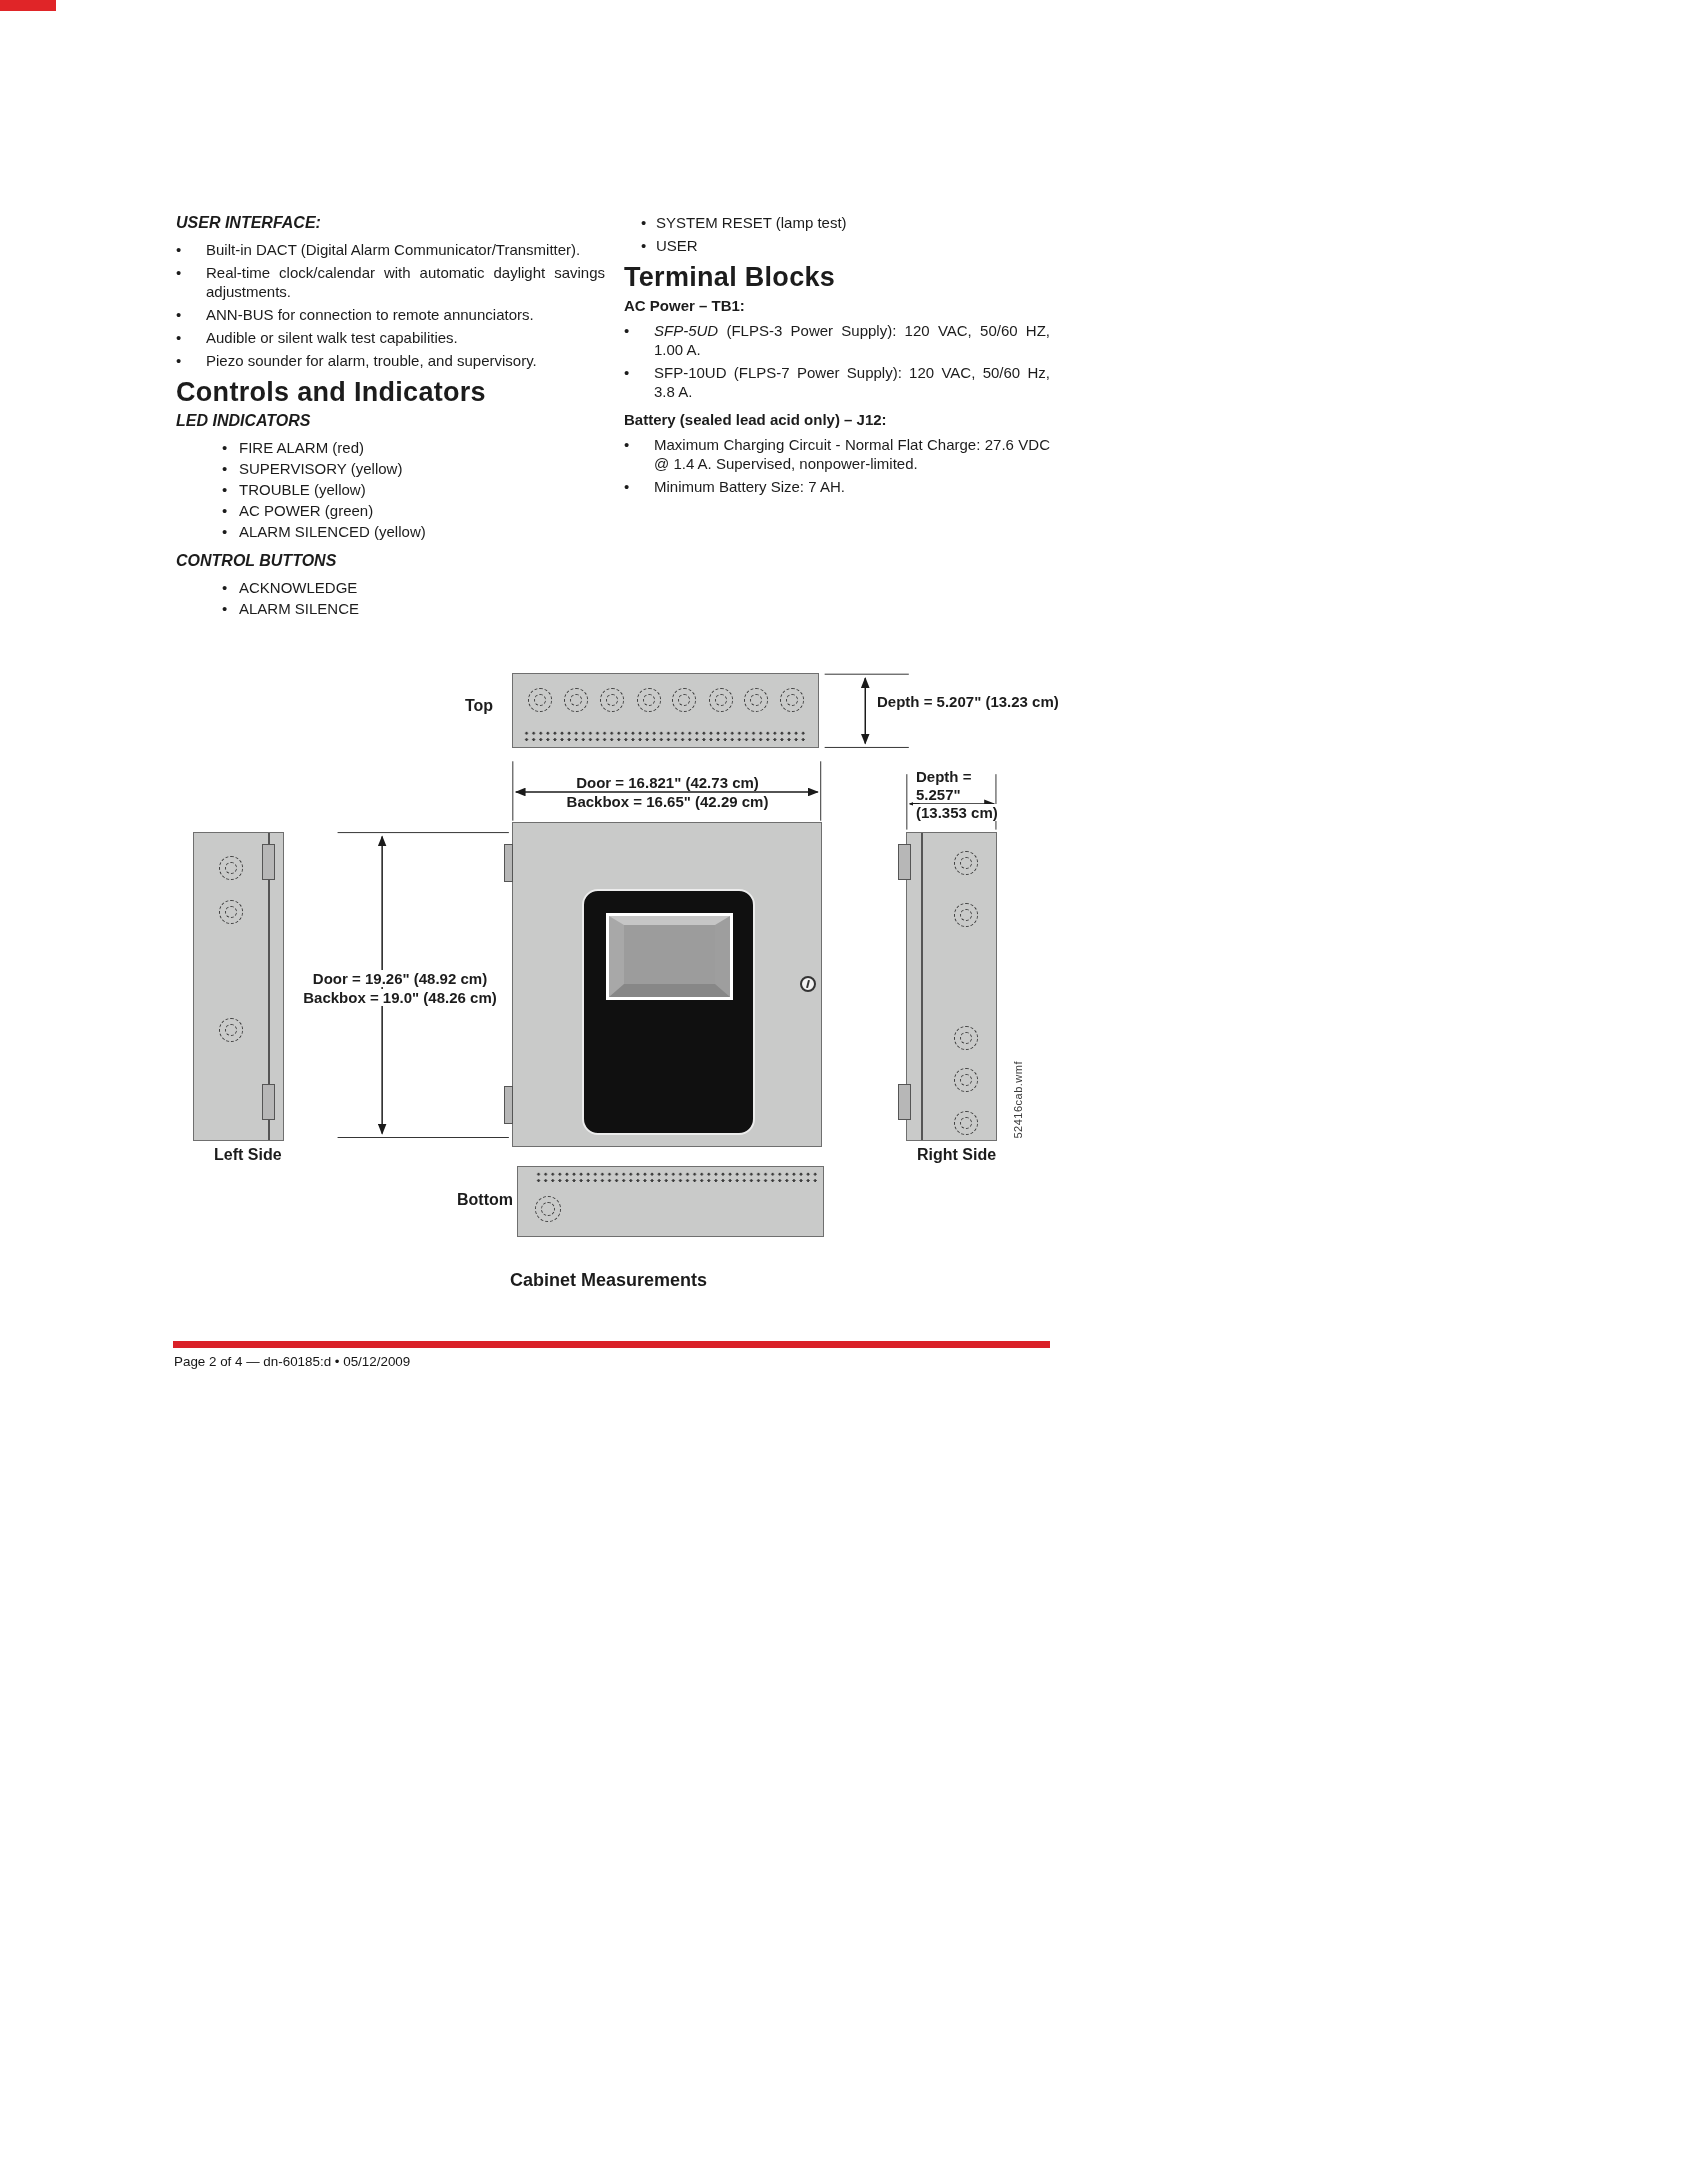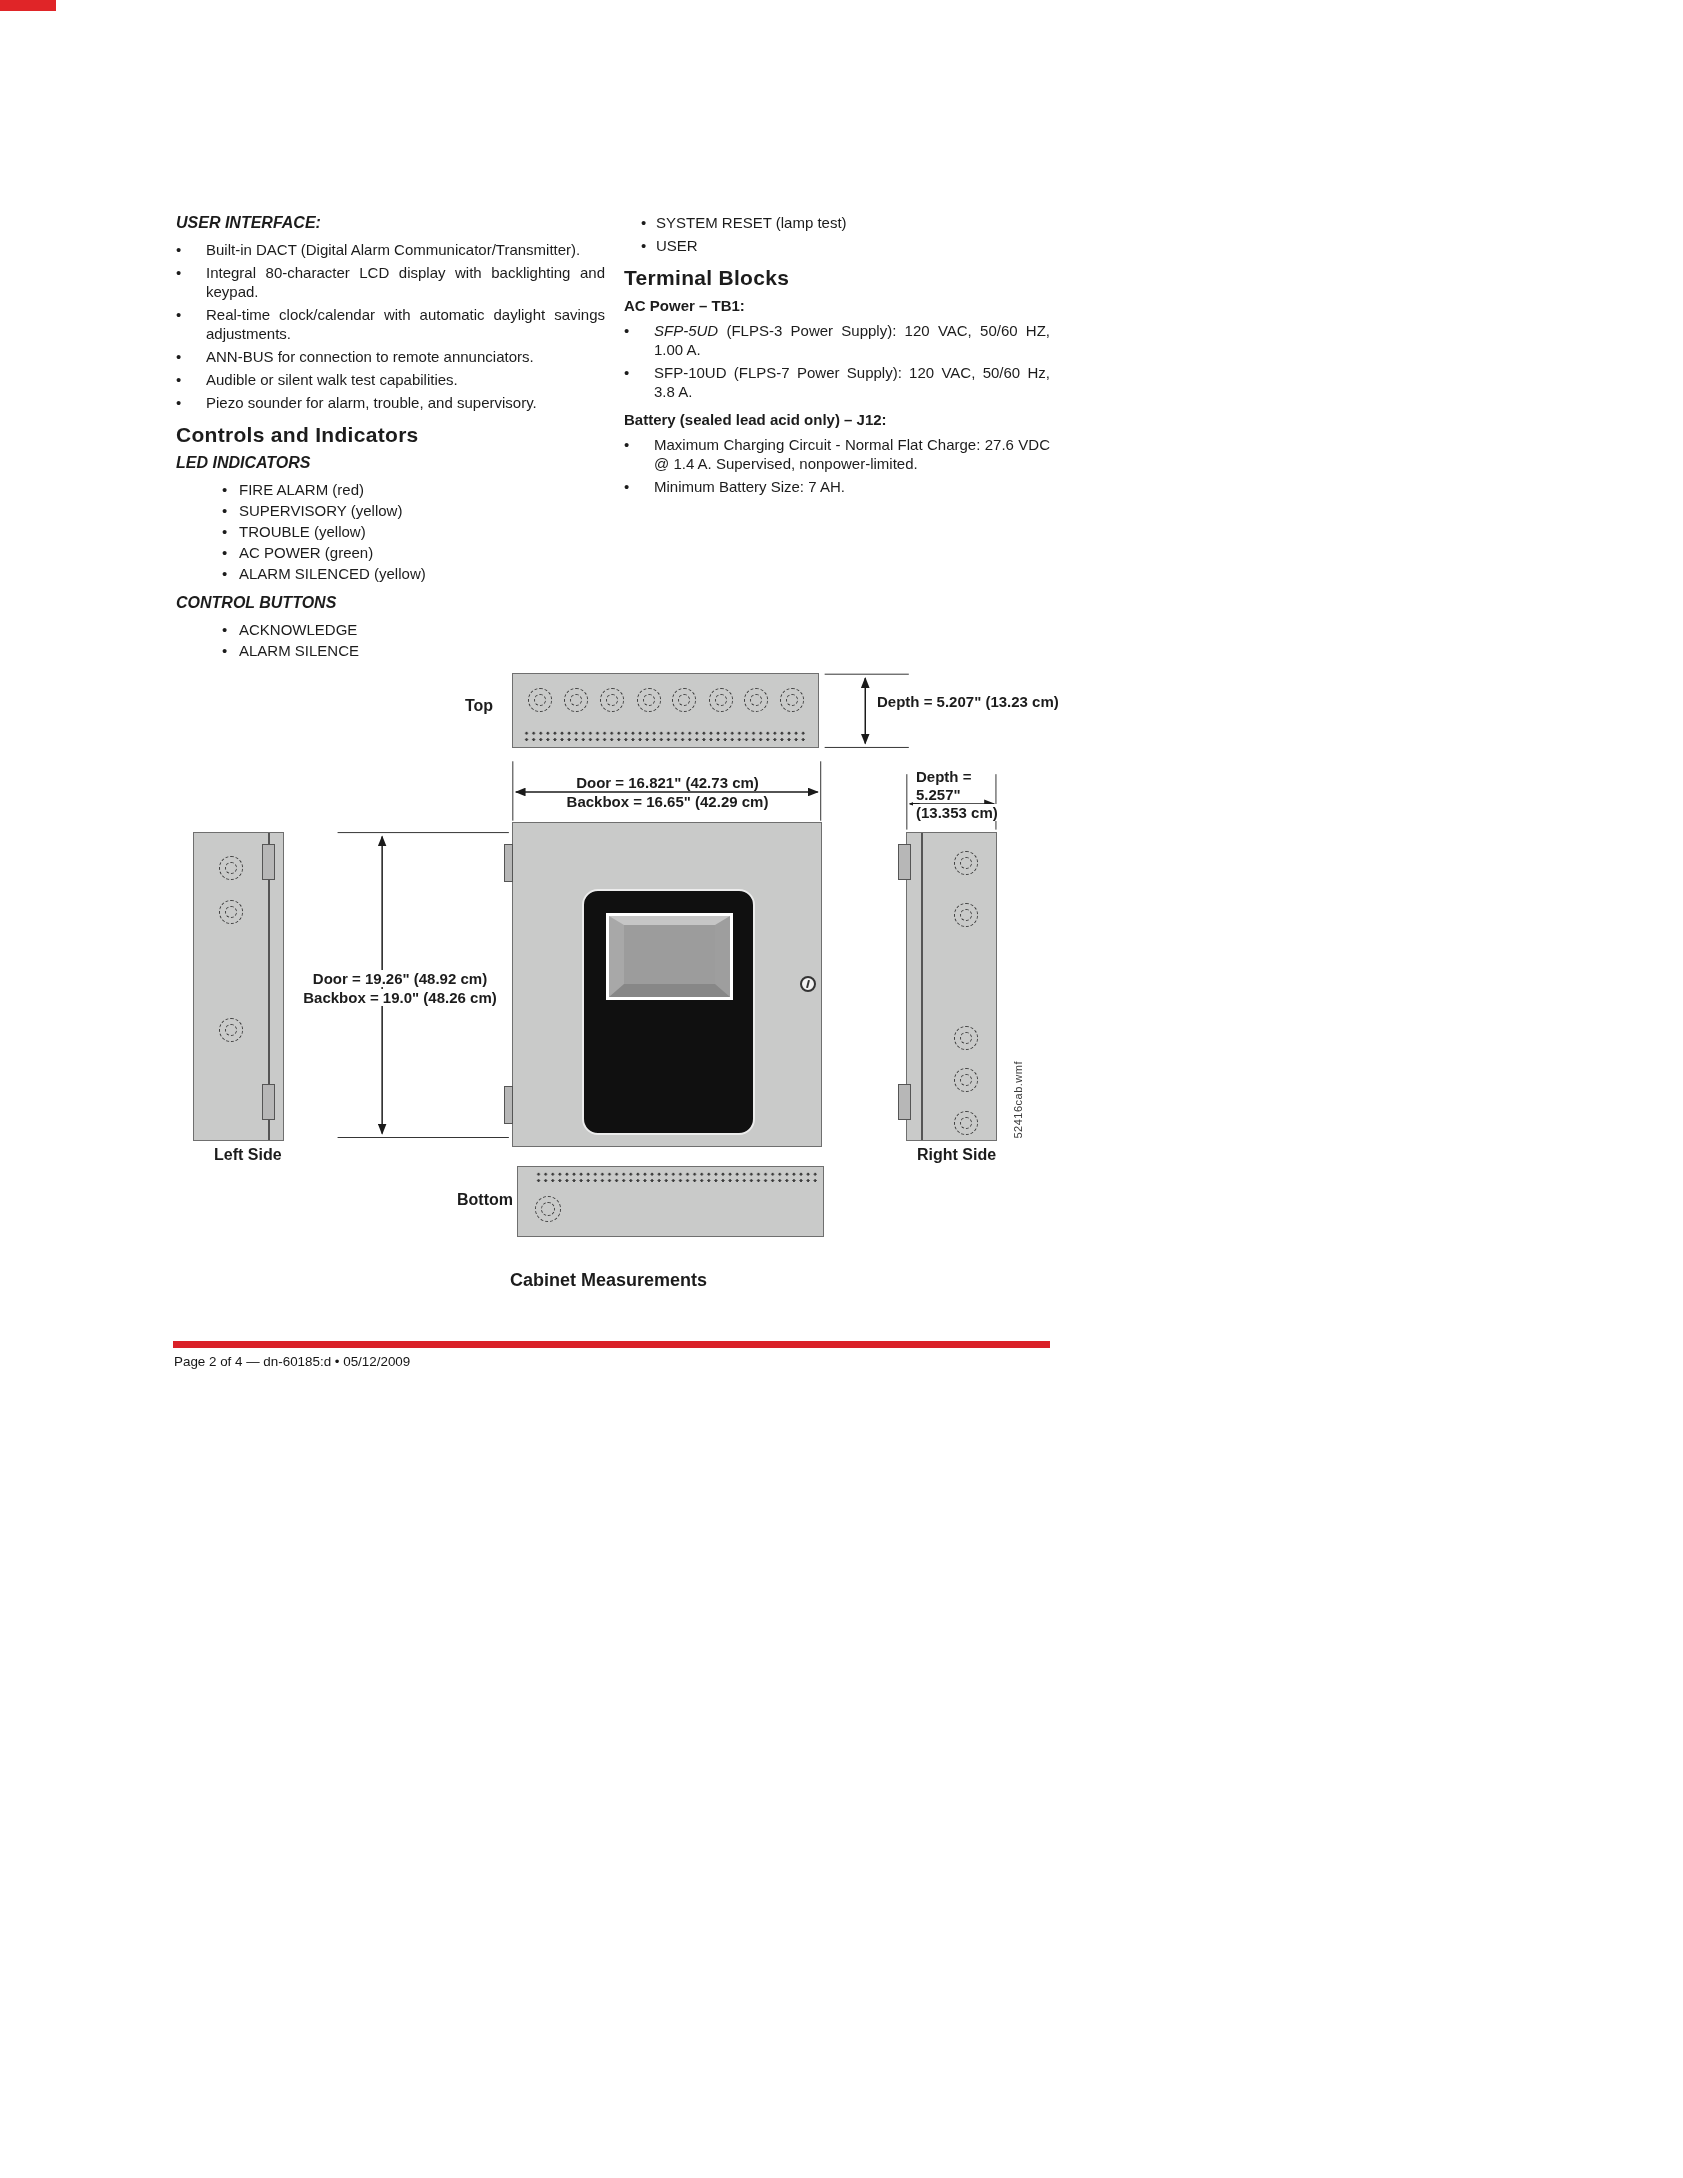--- a/index.html
+++ b/index.html
@@ -3,21 +3,21 @@
 <meta charset="utf-8">
 <style>
   html,body{margin:0;padding:0;background:#fff;}
   .page{position:relative;width:1407px;height:2178px;background:#ffffff;overflow:hidden;
         font-family:"Liberation Sans", sans-serif;color:#1c1c1c;}
   
   .col{position:absolute;font-size:15px;line-height:19px;}
   .col-left{left:176px;top:213px;width:429px;}
   .col-right{left:624px;top:213px;width:426px;}
   .h-ital{font-size:16px;font-weight:bold;font-style:italic;margin:0 0 8px 0;}
-  .h-big{font-size:21px;font-weight:bold;letter-spacing:0.3px;margin:13px 0 9px 0;}
+  .h-big{font-size:27px;font-weight:bold;letter-spacing:0.3px;margin:13px 0 9px 0;}
   .h-sub{font-size:15px;font-weight:bold;margin:9px 0 6px 0;}
   .bullet{display:flex;margin:0 0 4px 0;}
   .bullet::before{content:"•";flex:0 0 30px;}
   .indent-sm{margin-left:17px;} .indent-sm::before{flex-basis:15px;}
   .indent-led{margin-left:46px;margin-bottom:2px;} .indent-led::before{flex-basis:17px;}
   .bt{flex:1;}
   .jt{text-align:justify;}
   .note{margin:2px 0 8px 0;text-align:justify;}
   
   .gray-view{position:absolute;background:#c9cac9;border:1px solid #6f6f6f;box-sizing:border-box;}
@@ -59,23 +59,20 @@
 
   <div class="corner-mark"></div>
 
   <div class="col col-left">
     <div class="h-ital">USER INTERFACE:</div>
 
     <div class="bullet">
         <div class="bt jt">Built-in DACT (Digital Alarm Communicator/Transmitter).</div>
       </div>
     <div class="bullet">
-        <div class="bt jt">Integral 80-character LCD display with backlighting and keypad.</div>
-      </div>
-    <div class="bullet">
         <div class="bt jt">Real-time clock/calendar with automatic daylight savings adjustments.</div>
       </div>
     <div class="bullet">
         <div class="bt jt">ANN-BUS for connection to remote annunciators.</div>
       </div>
     <div class="bullet">
         <div class="bt jt">Audible or silent walk test capabilities.</div>
       </div>
     <div class="bullet">
         <div class="bt jt">Piezo sounder for alarm, trouble, and supervisory.</div>

